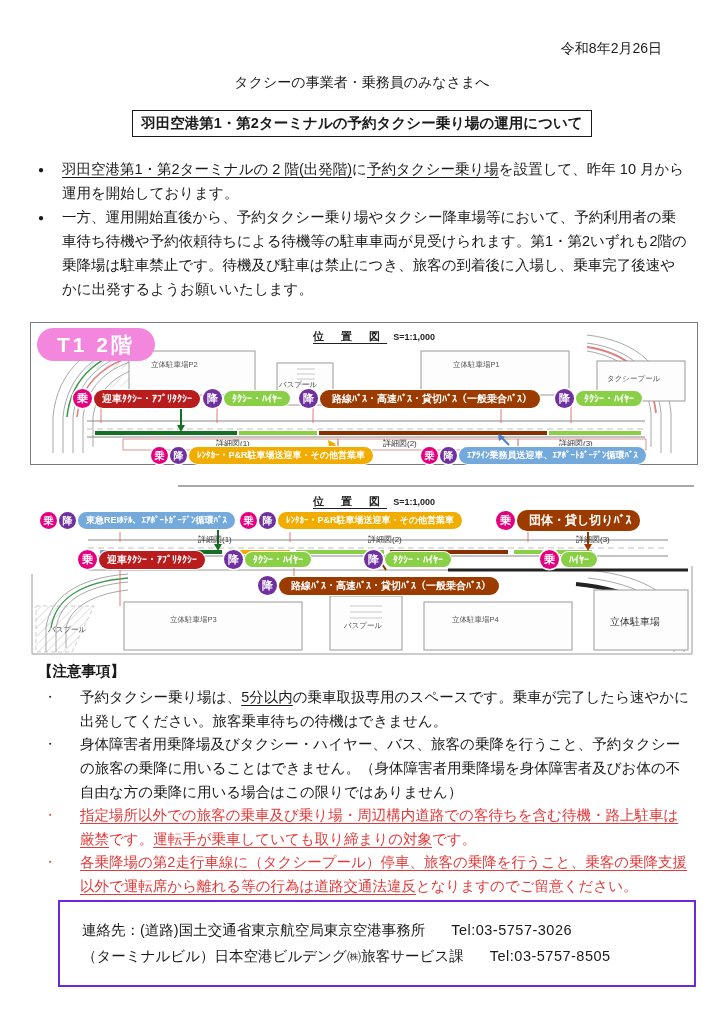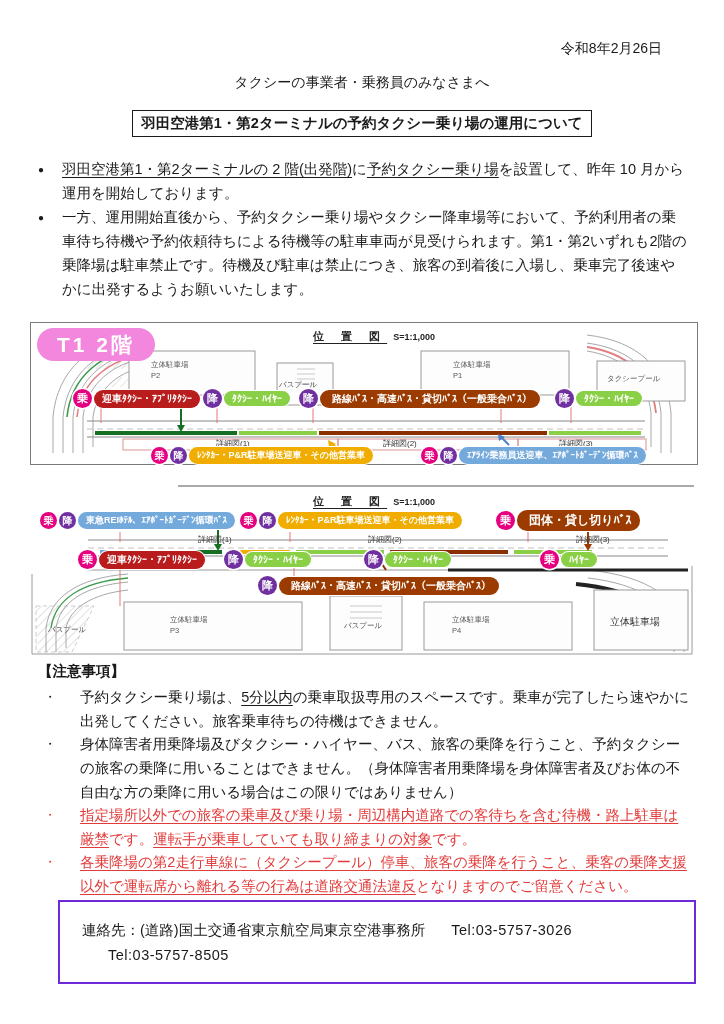--- a/index.html
+++ b/index.html
@@ -36,22 +36,22 @@
   .t1{top:322px;left:30px;width:666px;height:141px;border:1px solid #7a7a7a;}
   .t2{top:466px;left:28px;width:668px;height:192px;}
   .map-svg{position:absolute;left:0;top:0;}
   .hdr-pill{position:absolute;color:#fff;font-weight:bold;font-size:21px;letter-spacing:3px;
     padding:3px 20px;border-radius:18px;line-height:1.3;}
   .hdr-t1{background:#f287dd;left:6px;top:5px;}
   .hdr-t2{background:#66c7ee;left:6px;top:2px;}
   .map-title{position:absolute;font-size:11px;font-weight:bold;color:#222;white-space:nowrap;}
   .map-title .mt{letter-spacing:7px;text-decoration:underline;text-underline-offset:3px;}
   .map-title .sc{font-size:9px;margin-left:6px;letter-spacing:0;}
-  .area-label{position:absolute;font-size:7.5px;color:#555;text-align:left;line-height:1.5;
-    display:flex;flex-direction:column;white-space:nowrap;}
+  .area-label{position:absolute;font-size:7.5px;color:#555;text-align:right;line-height:1.5;
+    display:flex;flex-direction:row;white-space:nowrap;}
   .area-big{font-size:10px;color:#333;}
   .detail-label{position:absolute;font-size:8px;color:#333;white-space:nowrap;}
   
   .pgroup{position:absolute;display:flex;align-items:center;gap:2px;white-space:nowrap;}
   .badge{flex:none;border-radius:50%;color:#fff;font-weight:bold;display:flex;align-items:center;justify-content:center;
     box-shadow:0 0 0 1.5px #fff;}
   .badge.ride{background:#e4007f;}
   .badge.drop{background:#7030a0;}
   .bd-lg{width:19px;height:19px;font-size:11px;}
   .bd-sm{width:17px;height:17px;font-size:10px;}
@@ -355,15 +355,16 @@
     <span class="n-text"><span class="u">各乗降場の第2走行車線に（タクシープール）停車、旅客の乗降を行うこと、乗客の乗降支援以外で運転席から離れる等の行為は道路交通法違反</span><span>となりますのでご留意ください。</span></span>
   </div>
 </div>
 
 <div class="abs contact">
   <div class="c-line">
     <span>連絡先：(道路)国土交通省東京航空局東京空港事務所</span>
     <span class="c-tel">Tel:03-5757-3026</span>
   </div>
   <div class="c-line">
+    <span>（ターミナルビル）日本空港ビルデング㈱旅客サービス課</span>
     <span class="c-tel">Tel:03-5757-8505</span>
   </div>
 </div>
 
 </body></html>

